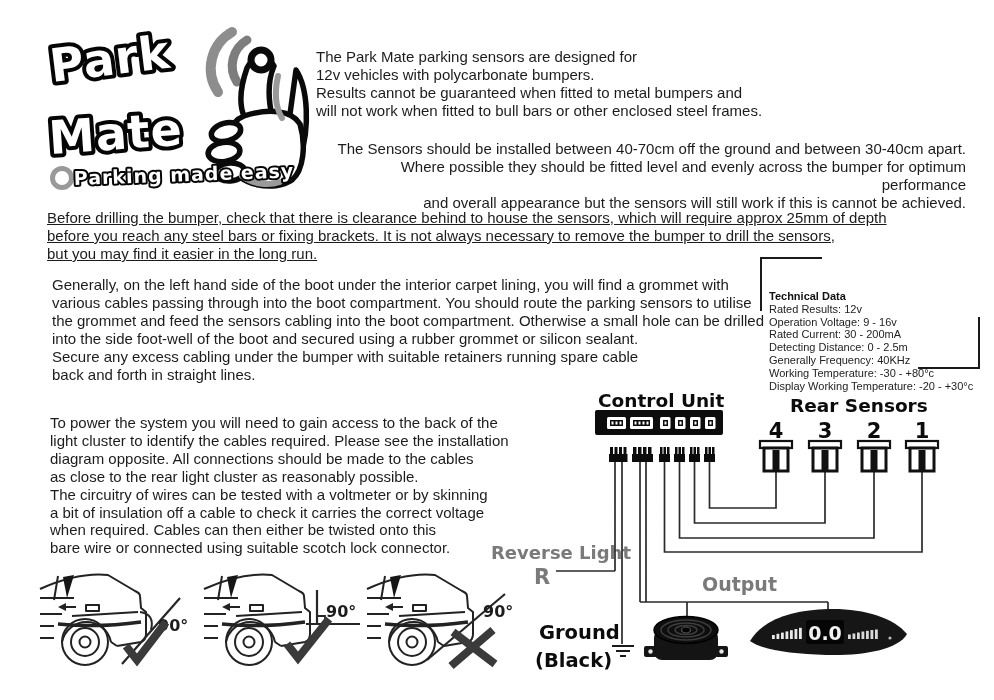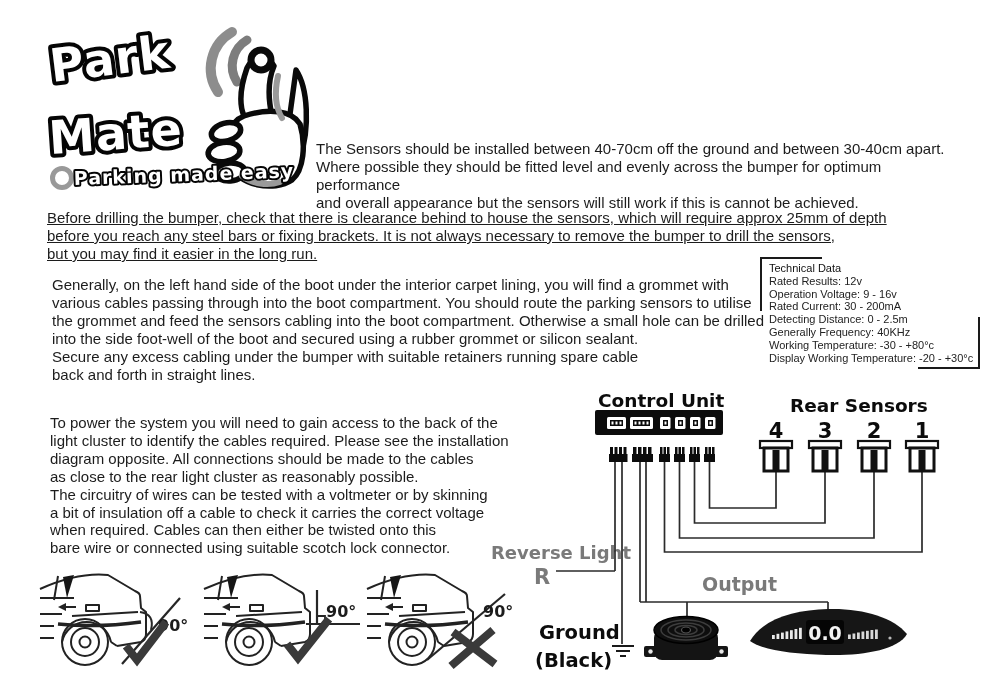--- a/index.html
+++ b/index.html
@@ -8,30 +8,30 @@
     background:#ffffff;overflow:hidden;
     font-family:"Liberation Sans",sans-serif;color:#1b1b1b;
   }
   .abs{position:absolute;}
   .title{
     left:314px;top:5px;font-size:22px;font-weight:bold;color:#0d0d0d;
     letter-spacing:-0.2px;font-family:"Liberation Sans",sans-serif;
   }
   .para{white-space:pre-line;font-size:15px;line-height:18px;color:#1c1c1c;}
   .p1{left:316px;top:48px;width:600px;}
-  .p2{left:316px;top:140px;width:650px;}
+  .p2{left:316px;top:140px;width:650px;text-align:right;}
   .p3{left:47px;top:209px;width:910px;text-decoration:underline;}
   .p4{left:52px;top:276px;width:740px;}
   .p5{left:50px;top:414px;width:470px;line-height:17.9px;}
   .techbox{
     left:760px;top:257px;width:220px;height:112px;
     font-size:11px;line-height:12.8px;color:#222;
   }
   .techbox .inner{position:absolute;left:9px;top:5px;width:205px;}
-  .tech-title{font-weight:normal;color:#111;}
+  .tech-title{font-weight:bold;color:#111;margin-top:28px;}
   .bracket-tl{position:absolute;left:0;top:0;width:60px;height:52px;
     border-left:2.5px solid #1a1a1a;border-top:2.5px solid #1a1a1a;}
   .bracket-br{position:absolute;right:0;bottom:0;width:60px;height:50px;
     border-right:2.5px solid #1a1a1a;border-bottom:2.5px solid #1a1a1a;}
   svg text{font-family:"DejaVu Sans","Liberation Sans",sans-serif;}
   .lbl-black{font-weight:bold;fill:#0c0c0c;}
   .lbl-gray{font-weight:bold;fill:#7a7a7a;}
   .logo-word{font-weight:bold;fill:#ffffff;stroke:#050505;paint-order:stroke;
     stroke-linejoin:round;letter-spacing:1px;}
 </style>
@@ -58,20 +58,24 @@
       <path d="M214,172 C224,180 240,182 252,178" stroke="#9a9a9a" stroke-width="6" fill="none" stroke-linecap="round"></path>
       <circle cx="233" cy="56" r="10" stroke="#0a0a0a" stroke-width="7" fill="#ffffff"></circle>
     </g>
 
     <text class="logo-word" x="24" y="78" font-size="46" stroke-width="8" transform="rotate(-7 24 78)">Park</text>
     <text class="logo-word" x="22" y="150" font-size="46" stroke-width="8" transform="rotate(-4 22 150)">Mate</text>
     <circle cx="34" cy="174" r="9.5" stroke="#999999" stroke-width="5" fill="none"></circle>
     <text class="logo-word" x="46" y="181" font-size="19" stroke-width="4" transform="rotate(-2 46 181)">Parking made easy</text>
   </svg>
 
+  <div class="abs para p1">The Park Mate parking sensors are designed for
+12v vehicles with polycarbonate bumpers.
+Results cannot be guaranteed when fitted to metal bumpers and
+will not work when fitted to bull bars or other enclosed steel frames.</div>
   <div class="abs para p2">The Sensors should be installed between 40-70cm off the ground and between 30-40cm apart.
 Where possible they should be fitted level and evenly across the bumper for optimum performance
 and overall appearance but the sensors will still work if this is cannot be achieved.</div>
   <div class="abs para p3">Before drilling the bumper, check that there is clearance behind to house the sensors, which will require approx 25mm of depth
 before you reach any steel bars or fixing brackets. It is not always necessary to remove the bumper to drill the sensors,
 but you may find it easier in the long run.</div>
   <div class="abs para p5">To power the system you will need to gain access to the back of the
 light cluster to identify the cables required. Please see the installation
 diagram opposite. All connections should be made to the cables
 as close to the rear light cluster as reasonably possible.

